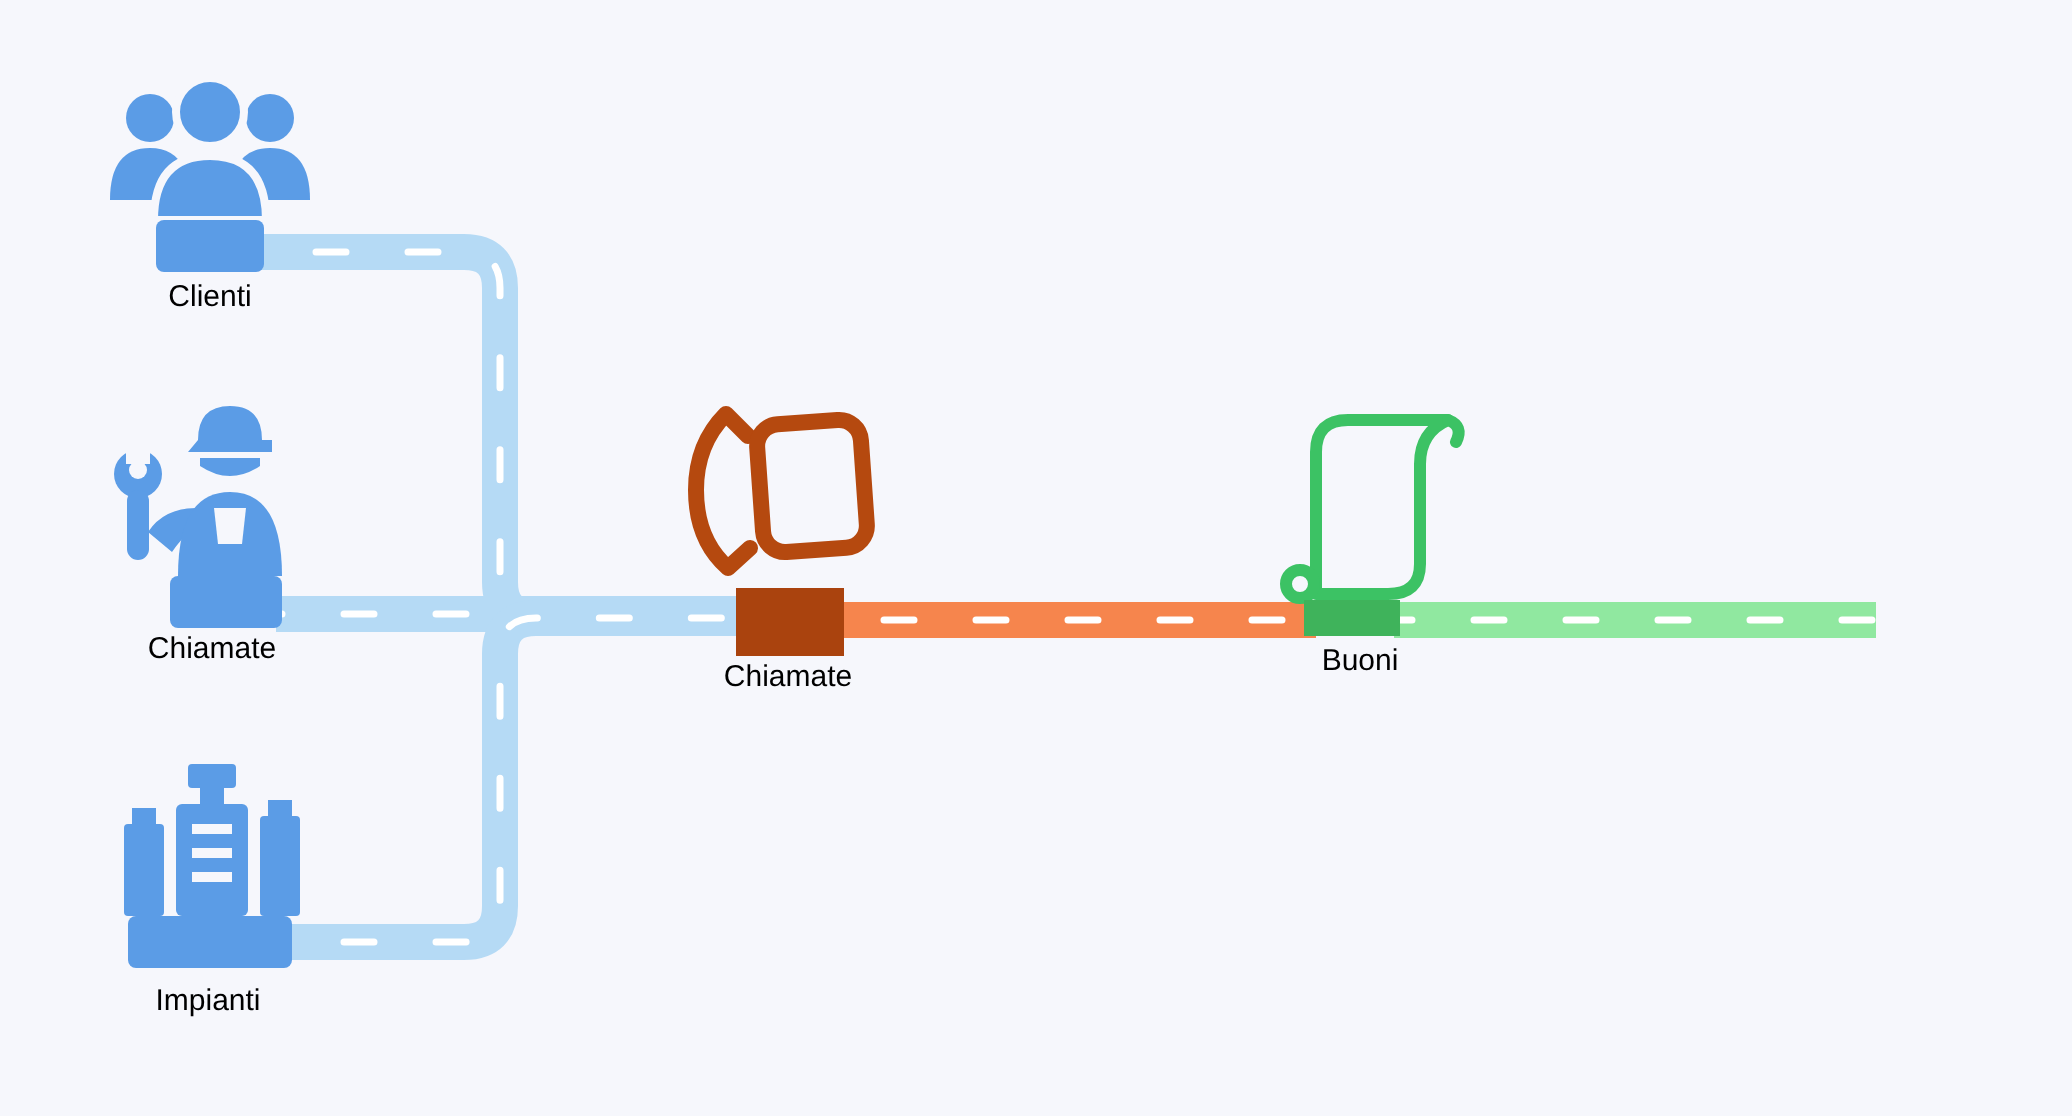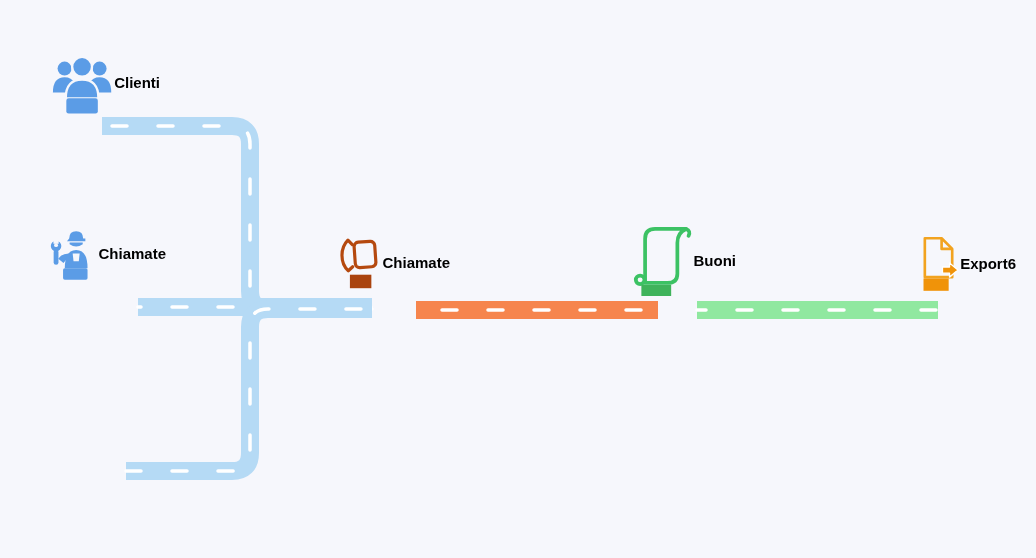--- a/index.html
+++ b/index.html
@@ -14,21 +14,21 @@
     --scroll-green:#3cc264;
     --scroll-base:#3fb35b;
     --export-orange:#f2a31f;
     --export-base:#f09309;
     --label-text:#000000;
     --dash-white:#ffffff;
   }
   html,body{ background:var(--background); font-family:"Liberation Sans", sans-serif; }
   .canvas{ position:relative; width:1036px; height:558px; background:var(--background); overflow:hidden; }
   .pipes{ position:absolute; left:0; top:0; z-index:1; }
-  .node{ position:absolute; z-index:2; display:flex; flex-direction:row; align-items:center;font-weight:bold; }
+  .node{ position:absolute; z-index:2; display:flex; flex-direction:column; align-items:center; }
   .node svg{ display:block; }
   .node-label{ font-size:15px; color:var(--label-text); margin-top:3px; line-height:1.1; text-align:center; }
   .pipe{ fill:none; stroke-width:18; }
   .pipe-blue{ stroke:var(--pipe-blue); }
   .pipe-orange{ stroke:var(--pipe-orange); }
   .pipe-green{ stroke:var(--pipe-green); }
   .dash{ fill:none; stroke:var(--dash-white); stroke-width:3.5; stroke-dasharray:15 31; stroke-linecap:round; }
   .blue-fill{ fill:var(--node-blue); }
   .bg-fill{ fill:var(--background); }
   .bg-stroke{ stroke:var(--background); stroke-width:4; }
@@ -94,20 +94,40 @@
         <path d="M53 28 Q53 11 69 11 Q85 11 85 28 L90 28 L90 34 L48 34 Z"></path>
         <path d="M54 37 L84 37 L84 41 Q69 51 54 41 Z"></path>
         <path d="M43 96 Q43 54 69 54 Q95 54 95 96 Z"></path>
         <rect x="39" y="96" width="56" height="26" rx="4"></rect>
       </g>
       <path class="bg-fill" d="M61 62 L77 62 L75 80 L63 80 Z"></path>
     </svg>
     <div class="node-label">Chiamate</div>
   </div>
 
+  <div class="node" style="left:44px; top:378px; width:120px;">
+    <svg width="120" height="112" viewBox="0 0 120 112">
+      <g class="blue-fill">
+        <rect x="50" y="4" width="24" height="12" rx="2"></rect>
+        <rect x="56" y="16" width="12" height="8"></rect>
+        <rect x="44" y="24" width="36" height="56" rx="3"></rect>
+        <rect x="18" y="34" width="20" height="46" rx="2"></rect>
+        <rect x="22" y="26" width="12" height="8"></rect>
+        <rect x="86" y="30" width="20" height="50" rx="2"></rect>
+        <rect x="90" y="22" width="12" height="8"></rect>
+        <rect x="20" y="80" width="82" height="26" rx="4"></rect>
+      </g>
+      <g class="bg-fill">
+        <rect x="52" y="34" width="20" height="5"></rect>
+        <rect x="52" y="46" width="20" height="5"></rect>
+        <rect x="52" y="58" width="20" height="5"></rect>
+      </g>
+    </svg>
+    <div class="node-label">Impianti</div>
+  </div>
 
   <div class="node" style="left:624px; top:200px; width:112px;">
     <svg width="112" height="120" viewBox="0 0 112 120">
       <g fill="none" class="scroll-stroke" stroke-width="6" stroke-linecap="round" stroke-linejoin="round">
         <path d="M34 97 L34 26 Q34 10 50 10 L100 10 Q86 16 86 32 L86 82 Q86 97 70 97 Z"></path>
         <path d="M100 10 Q108 13 104 21"></path>
         <circle cx="26" cy="92" r="7"></circle>
       </g>
       <rect x="28" y="100" width="48" height="18" class="scroll-base-fill"></rect>
     </svg>
@@ -118,25 +138,14 @@
     <svg width="112" height="132" viewBox="0 0 112 132">
       <g fill="none" class="phone-stroke" stroke-width="8" stroke-linecap="round" stroke-linejoin="round">
         <path d="M36 22 L25 11 Q10 26 10 49 Q10 74 26 88 L37 78"></path>
         <rect x="42" y="15" width="52" height="64" rx="11" transform="rotate(-4 68 47)"></rect>
       </g>
       <rect x="30" y="98" width="54" height="34" class="phone-base-fill"></rect>
     </svg>
     <div class="node-label">Chiamate</div>
   </div>
 
-  <div class="node" style="left:916px; top:198px; width:100px;">
-    <svg width="100" height="130" viewBox="0 0 100 130">
-      <g fill="none" class="export-stroke" stroke-width="6" stroke-linejoin="round">
-        <path d="M20 9 L58 9 L82 33 L82 97 L20 97 Z"></path>
-        <path d="M58 9 L58 33 L82 33"></path>
-      </g>
-      <path class="export-arrow" d="M60 74 L76 74 L76 65 L95 81 L76 97 L76 88 L60 88 Z"></path>
-      <rect x="17" y="100" width="57" height="28" class="export-base-fill"></rect>
-    </svg>
-    <div class="node-label">Export6</div>
-  </div>
 
 </div>
 
 </body></html>

